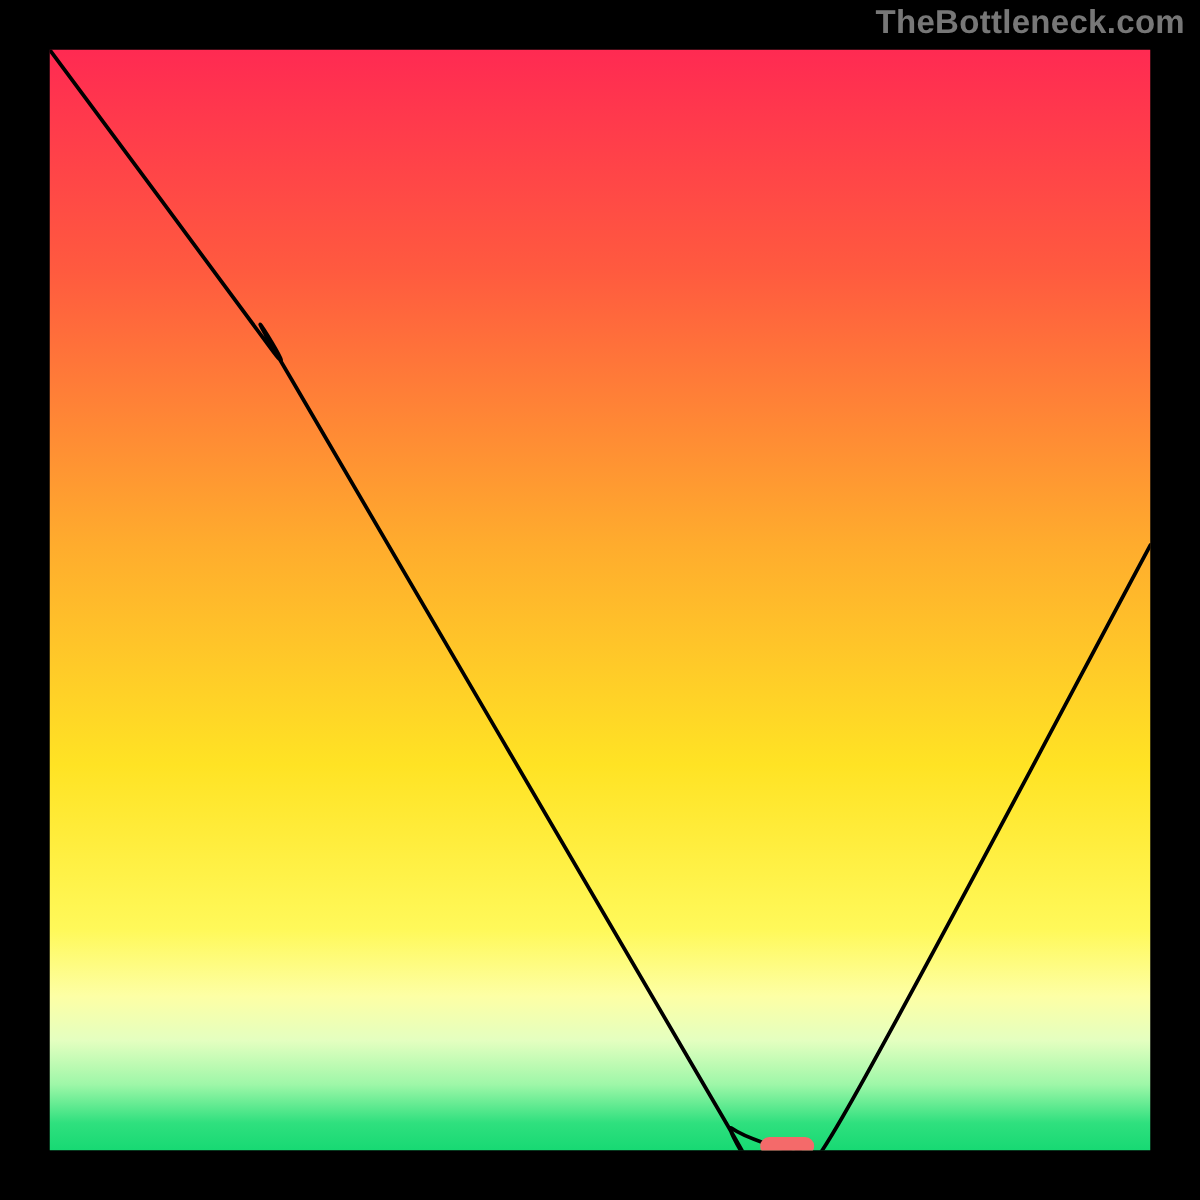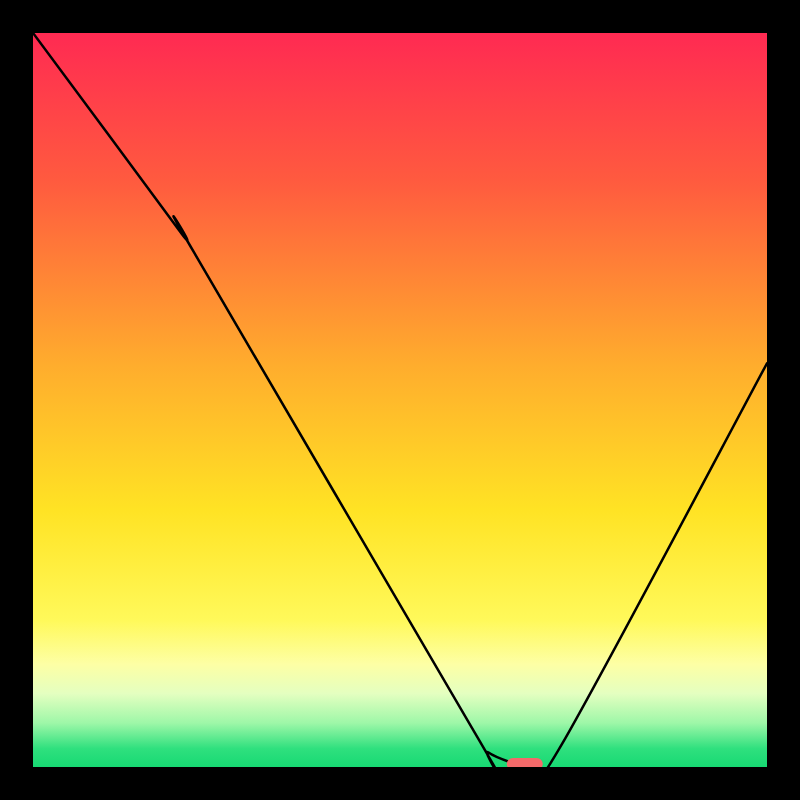--- a/index.html
+++ b/index.html
@@ -36,20 +36,21 @@
     height: 734px;
   }
   .plot svg {
     display: block;
   }
 </style>
 </head>
 <body>
 
 <div class="frame">
+  <div class="attribution">TheBottleneck.com</div>
 
   <div class="plot">
     <svg id="plot-svg" width="734" height="734" viewBox="0 0 734 734">
       <defs>
         <linearGradient id="bg-grad" x1="0" y1="0" x2="0" y2="1">
             <stop offset="0%" stop-color="#ff2a52"></stop>
             <stop offset="20%" stop-color="#ff5a3f"></stop>
             <stop offset="45%" stop-color="#ffac2d"></stop>
             <stop offset="65%" stop-color="#ffe324"></stop>
             <stop offset="80%" stop-color="#fff95a"></stop>

